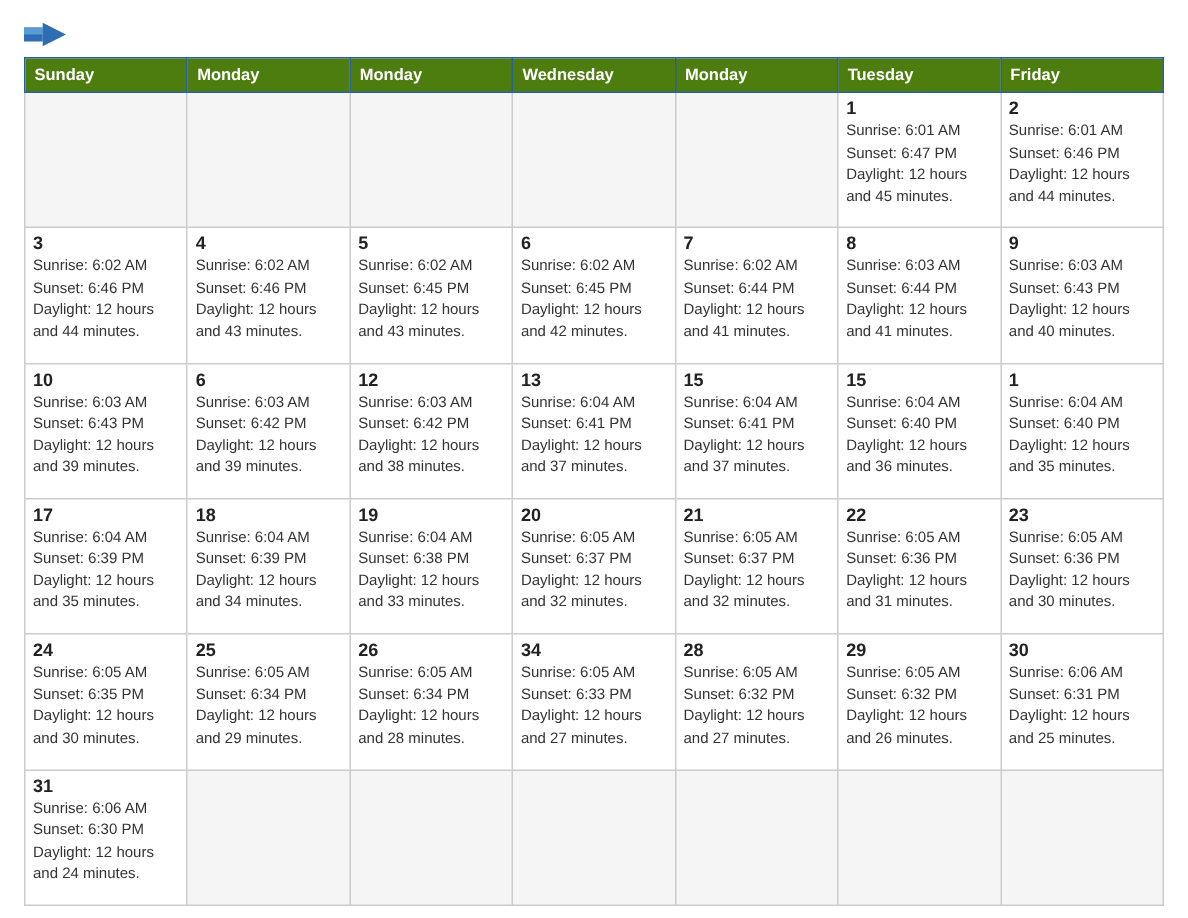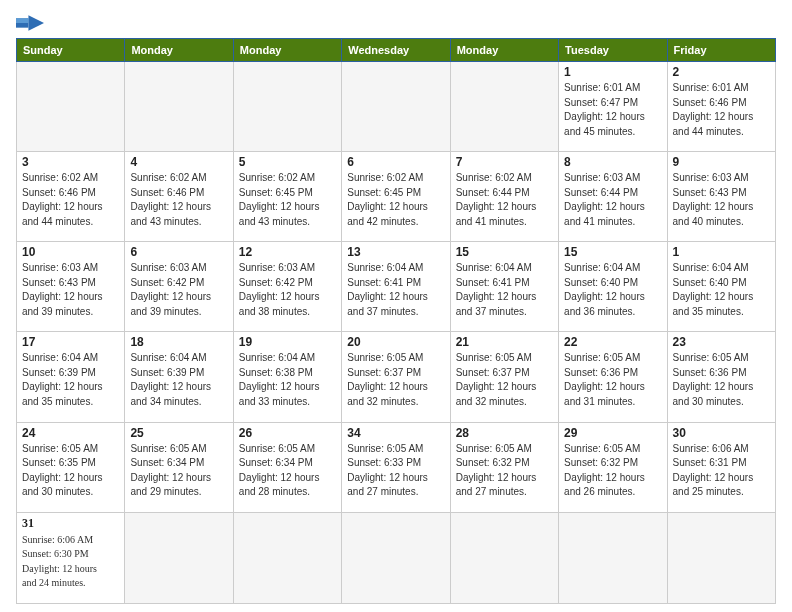--- a/index.html
+++ b/index.html
@@ -77,21 +77,20 @@
       border: 1px solid #ccc;
       padding: 3px 5px;
       height: 78px;
       background: #fff;
     }
     .calendar td.empty {
       background: #f5f5f5;
     }
     .calendar td.last-row {
       height: 68px;
-      font-family: Liberation Serif, serif;
     }
     .day-num {
       font-size: 12px;
       font-weight: bold;
       color: #222;
       display: block;
       margin-bottom: 2px;
     }
     .day-info {
       font-size: 10px;

